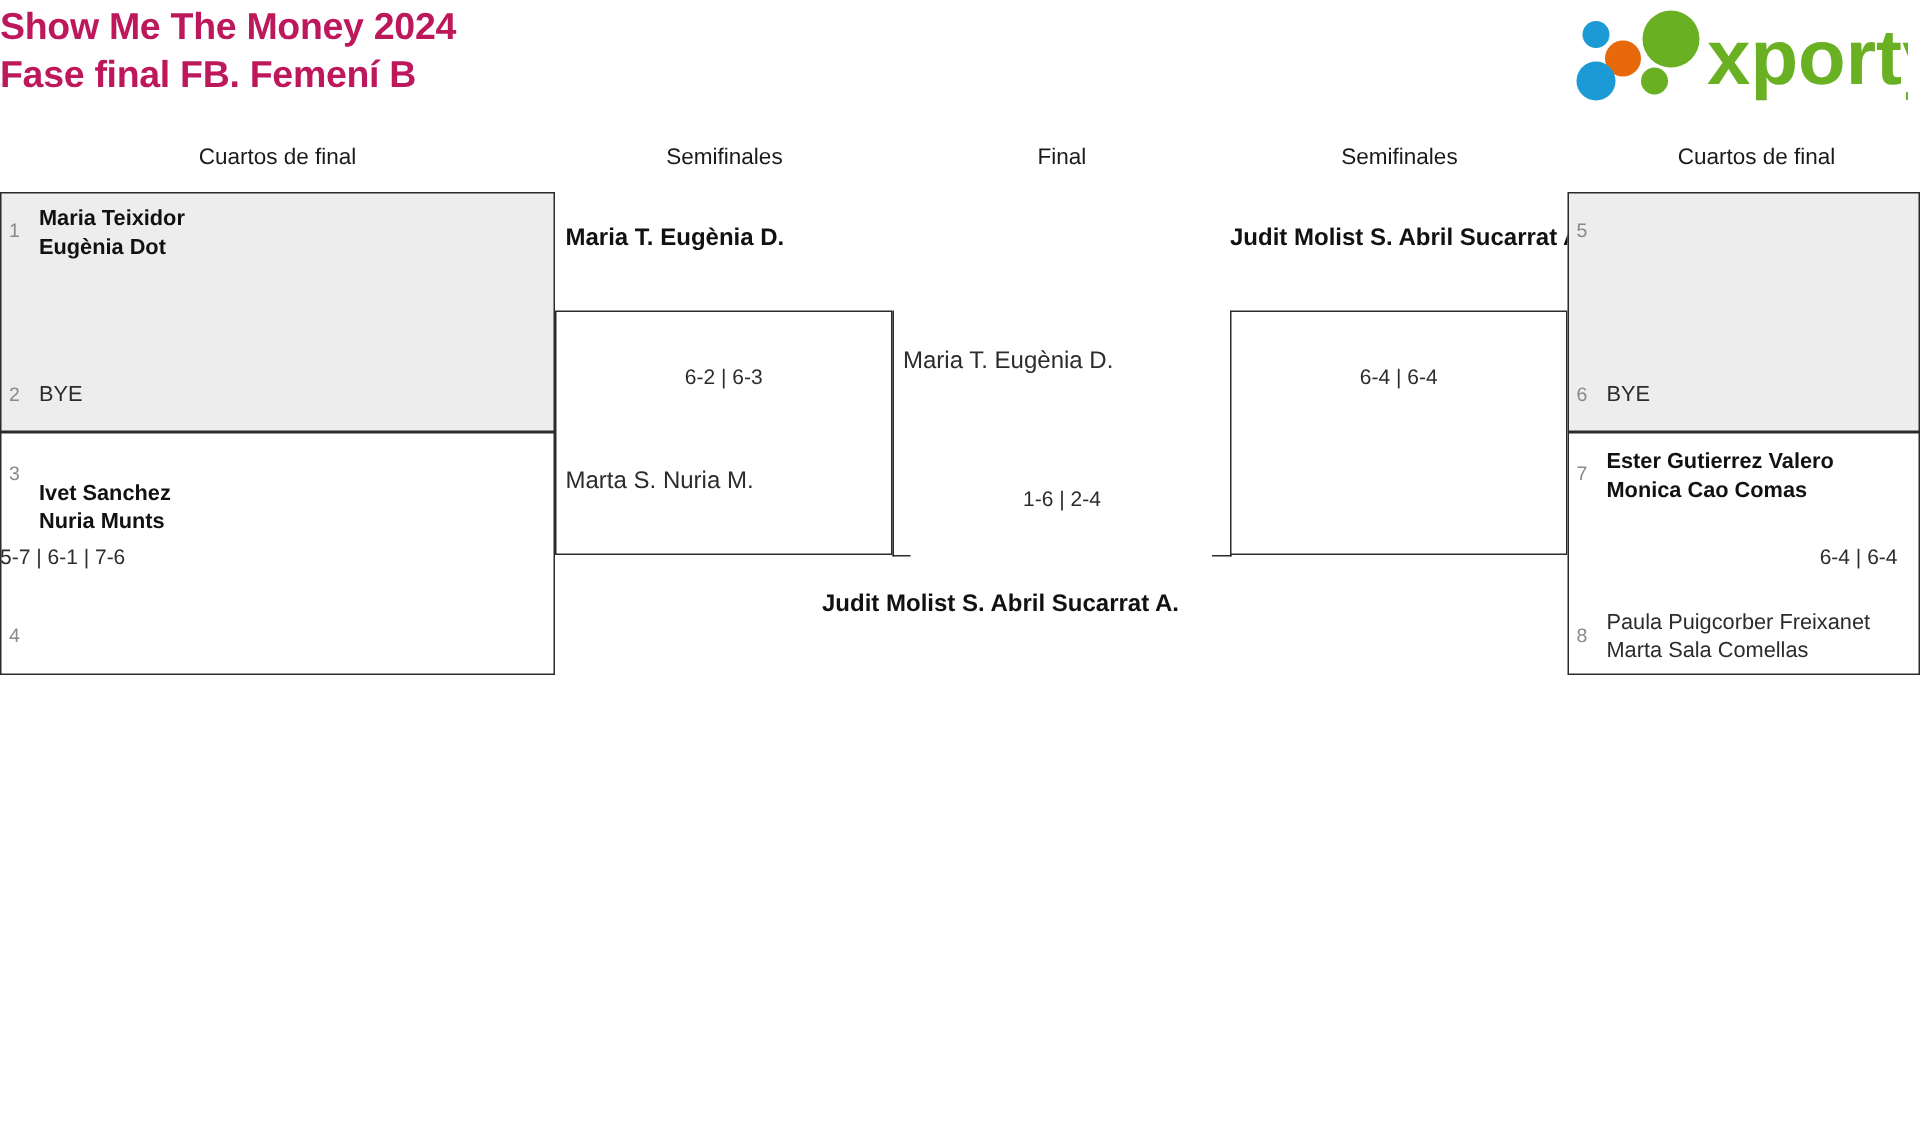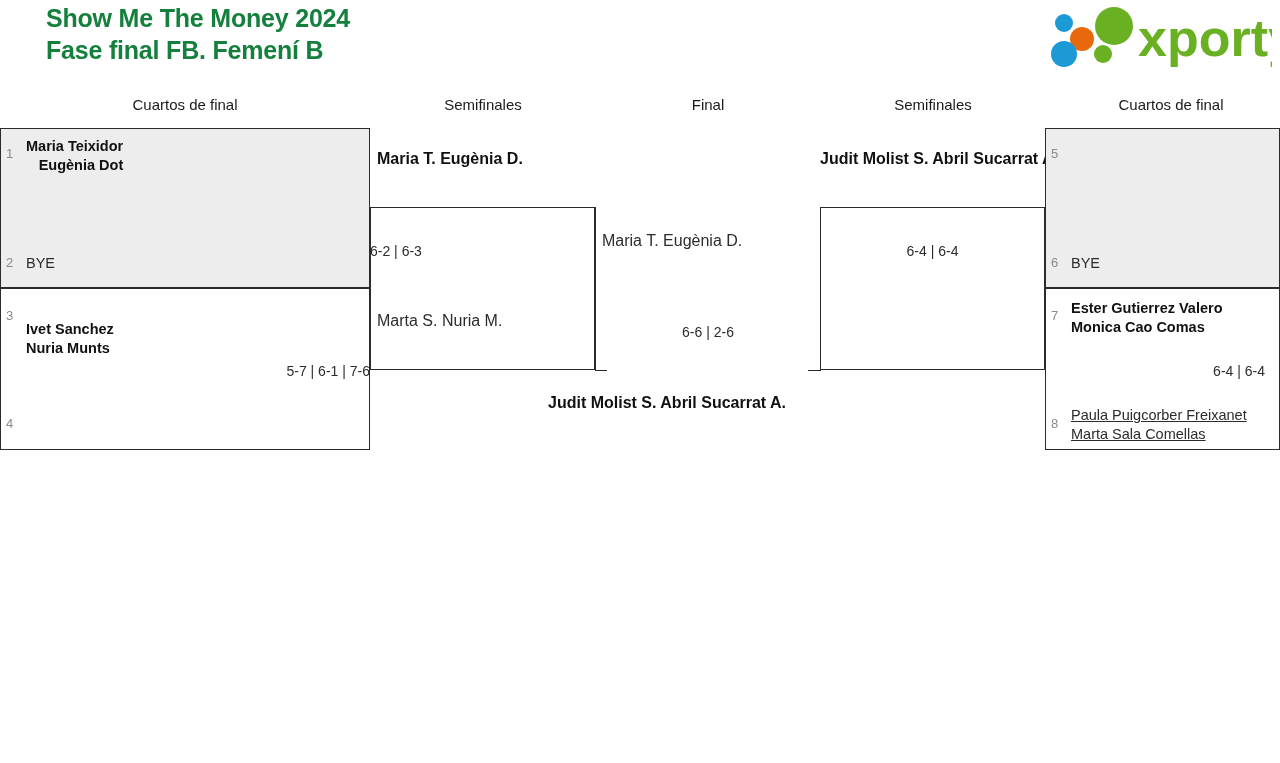--- a/index.html
+++ b/index.html
@@ -9,21 +9,21 @@
     font-family: "Liberation Sans", "DejaVu Sans", sans-serif;
     color: #111111;
     overflow: hidden;
   }
   #root { position: relative; width: 1280px; height: 763px; }
 
   
   .title {
     position: absolute; left: 0; top: 2px;
     font-size: 25px; font-weight: 700; line-height: 32px;
-    letter-spacing: -0.2px; color: #15803d; white-space: pre; margin-left: 46px;
+    letter-spacing: -0.2px; color: #be185d; white-space: pre;
   }
   .logo {
     position: absolute; right: 8px; top: 6px;
     width: 226px; height: 62px;
   }
   .logo svg { display: block; }
 
   
   .round-head {
     position: absolute; top: 96px;
@@ -88,59 +88,59 @@
   </div>
 
   <div class="round-head" style="left:60px; width:250px;">Cuartos de final</div>
   <div class="round-head" style="left:370px; width:226px;">Semifinales</div>
   <div class="round-head" style="left:596px; width:224px;">Final</div>
   <div class="round-head" style="left:820px; width:226px;">Semifinales</div>
   <div class="round-head" style="left:1046px; width:250px;">Cuartos de final</div>
 
   <div class="mbox shaded" style="left:0px; top:128px; width:370px; height:160px;"></div>
   <div class="seed" style="top:146px;">1</div>
-  <div class="team win" style="left:26px; top:137px;text-align:right;">
+  <div class="team win" style="left:26px; top:137px;">
     <span class="ln">Maria Teixidor</span>
     <span class="ln">Eugènia Dot</span>
   </div>
   <div class="seed" style="top:255px;">2</div>
   <div class="team" style="left:26px; top:254px;">
     <span class="ln">BYE</span>
   </div>
 
   <div class="mbox" style="left:0px; top:288px; width:370px; height:162px;"></div>
   <div class="seed" style="top:308px;">3</div>
   <div class="team win" style="left:26px; top:299px;margin-top:21px;">
     <span class="ln">Ivet Sanchez</span>
     <span class="ln">Nuria Munts</span>
   </div>
-  <div class="score" style="left:0px; top:363px; width:370px; text-align:right;">5-7 | 6-1 | 7-6</div>
+  <div class="score" style="left:0px; top:363px; width:370px; text-align:left;">5-7 | 6-1 | 7-6</div>
   <div class="seed" style="top:416px;">4</div>
 
   <div class="mbox" style="left:370px; top:207px; width:225px; height:163px;"></div>
   <div class="adv win" style="left:377px; top:149px;">
     <span class="ln">Maria T.</span>
     <span class="ln">Eugènia D.</span>
   </div>
-  <div class="score" style="left:370px; top:243px; width:225px; ">6-2 | 6-3</div>
+  <div class="score" style="left:370px; top:243px; width:225px; text-align:center;">6-2 | 6-3</div>
   <div class="adv lose" style="left:377px; top:311px;">
     <span class="ln">Marta S.</span>
     <span class="ln">Nuria M.</span>
   </div>
 
   <div class="seg v" style="left:595px; top:207px; height:164px;"></div>
   <div class="seg h" style="left:595px; top:370px; width:12px;"></div>
   <div class="seg v" style="left:820px; top:207px; height:164px;"></div>
   <div class="seg h" style="left:808px; top:370px; width:13px;"></div>
 
   <div class="adv lose" style="left:602px; top:231px;">
     <span class="ln">Maria T.</span>
     <span class="ln">Eugènia D.</span>
   </div>
-  <div class="score" style="left:596px; top:324px; width:224px; text-align:center;">6-6 | 2-6</div>
+  <div class="score" style="left:596px; top:324px; width:224px; text-align:center;">1-6 | 2-4</div>
   <div class="adv win right" style="left:520px; top:393px; width:294px;">
     <span class="ln">Judit Molist S.</span>
     <span class="ln">Abril Sucarrat A.</span>
   </div>
 
   <div class="mbox" style="left:820px; top:207px; width:225px; height:163px;"></div>
   <div class="adv win right" style="left:820px; top:149px; width:219px;">
     <span class="ln">Judit Molist S.</span>
     <span class="ln">Abril Sucarrat A.</span>
   </div>
@@ -154,18 +154,18 @@
   </div>
 
   <div class="mbox" style="left:1045px; top:288px; width:235px; height:162px;"></div>
   <div class="seed" style="left:1051px; top:308px;">7</div>
   <div class="team win" style="left:1071px; top:299px;">
     <span class="ln">Ester Gutierrez Valero</span>
     <span class="ln">Monica Cao Comas</span>
   </div>
   <div class="score" style="left:1045px; top:363px; width:220px; text-align:right;">6-4 | 6-4</div>
   <div class="seed" style="left:1051px; top:416px;">8</div>
-  <div class="team" style="left:1071px; top:406px;text-decoration:underline;">
+  <div class="team" style="left:1071px; top:406px;">
     <span class="ln">Paula Puigcorber Freixanet</span>
     <span class="ln">Marta Sala Comellas</span>
   </div>
 
 </div>
 
 </body></html>

